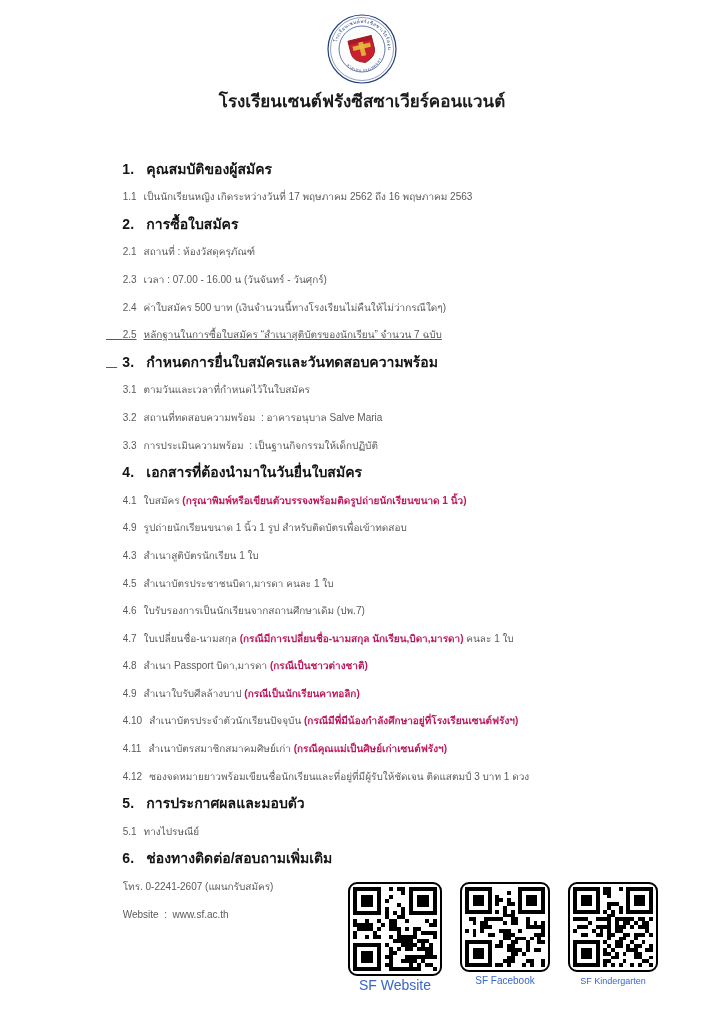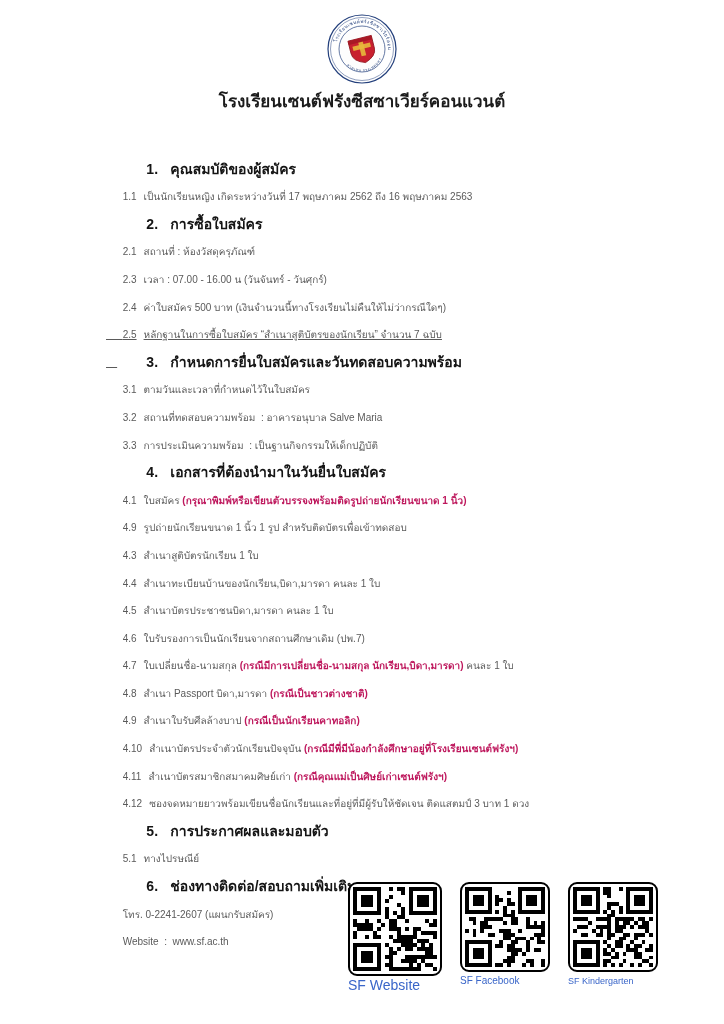--- a/index.html
+++ b/index.html
@@ -17,32 +17,32 @@
   .doc-title{
     margin-top:3px;
     font-size:17px;font-weight:bold;color:#1b1b1b;line-height:27px;
   }
   .doc-subtitle{
     font-size:17px;font-weight:bold;color:#1b1b1b;line-height:28px;
   }
   
   .content{margin-top:13px;}
   .row{line-height:27.6px;height:27.6px;white-space:pre-wrap;overflow:visible;}
-  .sec-row{padding-left:99px;font-size:14px;font-weight:bold;color:#141414;margin-left:24px;}
+  .sec-row{padding-left:99px;font-size:14px;font-weight:bold;color:#141414;}
   .sec-num{display:inline-block;min-width:24px;}
   .item-row{padding-left:106px;font-size:10px;color:#5a5a5a;}
   .item-num{margin-right:7px;}
   .item-row b{color:#be185d;font-weight:bold;}
   .item-row.u{text-decoration:underline;text-decoration-color:#5a5a5a;}
   
   .qr-row{
     position:absolute;left:348px;top:882px;width:340px;
     display:flex;align-items:flex-start;gap:18px;
   }
-  .qr-fig{text-align:left;}
+  .qr-fig{text-align:center;}
   .qr-box{
     border:2px solid #000;border-radius:9px;background:#fff;
     padding:3px;display:inline-block;line-height:0;
   }
   .qr-label{color:#3a66c9;line-height:16px;margin-top:1px;}
   .qr-fig:nth-child(1) .qr-box svg{width:84px;height:84px;}
   .qr-fig:nth-child(2) .qr-box svg{width:80px;height:80px;}
   .qr-fig:nth-child(3) .qr-box svg{width:80px;height:80px;}
   .qr-fig:nth-child(1) .qr-label{font-size:14px;}
   .qr-fig:nth-child(2) .qr-label{font-size:10px;}
@@ -135,23 +135,20 @@
     </div>
 
     <div class="row item-row">
       <span class="item-num">4.9</span><span class="item-text"><span>รูปถ่ายนักเรียนขนาด 1 นิ้ว 1 รูป สำหรับติดบัตรเพื่อเข้าทดสอบ</span></span>
     </div>
 
     <div class="row item-row">
       <span class="item-num">4.3</span><span class="item-text"><span>สำเนาสูติบัตรนักเรียน 1 ใบ</span></span>
     </div>
 
-    <div class="row item-row">
-      <span class="item-num">4.4</span><span class="item-text"><span>สำเนาทะเบียนบ้านของนักเรียน,บิดา,มารดา คนละ 1 ใบ</span></span>
-    </div>
 
     <div class="row item-row">
       <span class="item-num">4.5</span><span class="item-text"><span>สำเนาบัตรประชาชนบิดา,มารดา คนละ 1 ใบ</span></span>
     </div>
 
     <div class="row item-row">
       <span class="item-num">4.6</span><span class="item-text"><span>ใบรับรองการเป็นนักเรียนจากสถานศึกษาเดิม (ปพ.7)</span></span>
     </div>
 
     <div class="row item-row">

